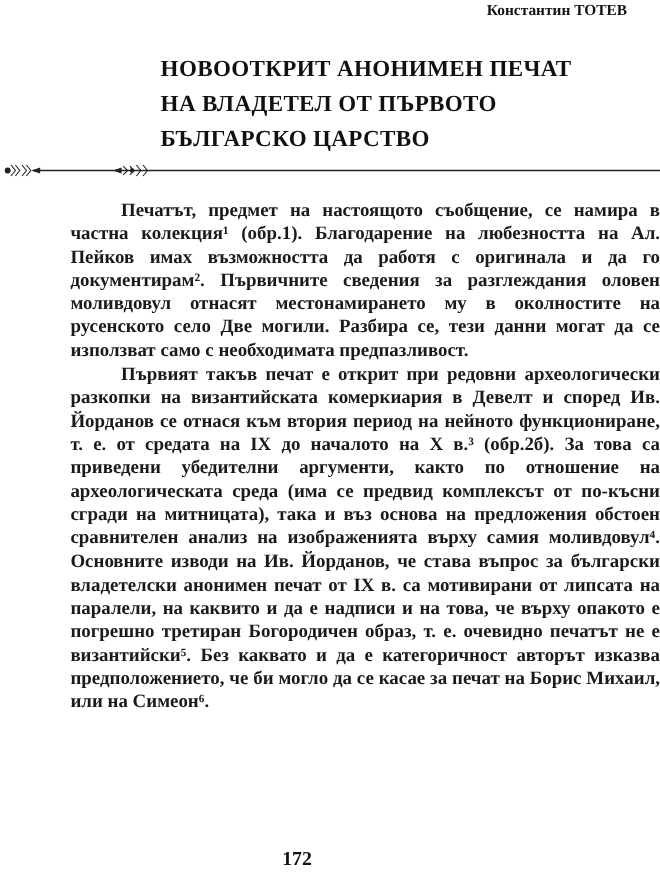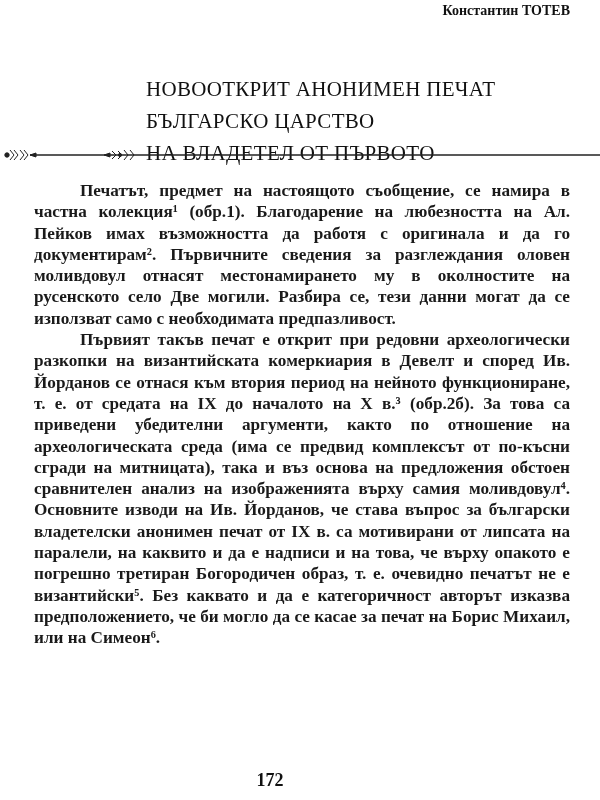--- a/index.html
+++ b/index.html
@@ -1,37 +1,37 @@
 <!DOCTYPE html>
 <html><head>
 <meta charset="utf-8">
 <style>
   html, body { margin: 0; padding: 0; background: #ffffff; }
   body { width: 600px; height: 800px; position: relative; overflow: hidden;
          font-family: "Liberation Serif", "DejaVu Serif", serif; color: #111; }
   .author { position: absolute; top: 3px; right: 30px; font-size: 14px; font-weight: bold; }
-  .title { position: absolute; left: 146px; top: 73px; font-size: 21px; font-weight: normal;
+  .title { position: absolute; left: 146px; top: 46px; font-size: 21px; font-weight: bold;
            line-height: 32px; letter-spacing: 0.3px; }
   .title div { white-space: nowrap; }
   .ornament { position: absolute; left: 0; top: 145px; width: 600px; height: 20px; }
-  .body-text { position: absolute; left: 34px; top: 180px; width: 536px; font-size: 17.2px;
+  .body-text { position: absolute; left: 64px; top: 180px; width: 536px; font-size: 17.2px;
                line-height: 21.3px; text-align: justify; font-weight: bold; color: #1a1a1a; }
   .body-text p { margin: 0; text-indent: 46px; }
   .page-num { position: absolute; top: 770px; left: 0; width: 540px; text-align: center;
               font-size: 18px; font-weight: bold; }
 </style>
 </head>
 <body>
 
 <div class="author">Константин ТОТЕВ</div>
 
 <div class="title">
   <div>НОВООТКРИТ АНОНИМЕН ПЕЧАТ</div>
+  <div>НА  ВЛАДЕТЕЛ ОТ ПЪРВОТО</div>
   <div>БЪЛГАРСКО ЦАРСТВО</div>
-  <div>НА  ВЛАДЕТЕЛ ОТ ПЪРВОТО</div>
 </div>
 
 <svg class="ornament" viewBox="0 0 600 20">
   <line x1="30" y1="10" x2="600" y2="10" stroke="#222" stroke-width="1.3"></line>
   <g fill="#222" stroke="#222" stroke-width="1">
     <circle cx="7" cy="10" r="2.2"></circle>
     <path d="M10 5 L14 10 L10 15 M14 5 L18 10 L14 15 M20 5 L24 10 L20 15 M24 5 L28 10 L24 15" fill="none"></path>
     <path d="M30 10 L36 8 L36 12 Z"></path>
     <path d="M104 10 L110 8 L110 12 Z"></path>
     <path d="M112 6 L116 10 L112 14 M118 6 L122 10 L118 14 M124 5 L128 10 L124 15 M130 5 L134 10 L130 15" fill="none"></path>

